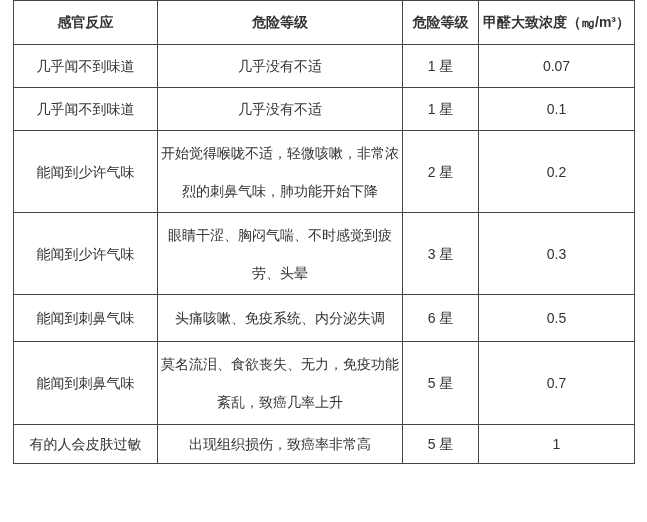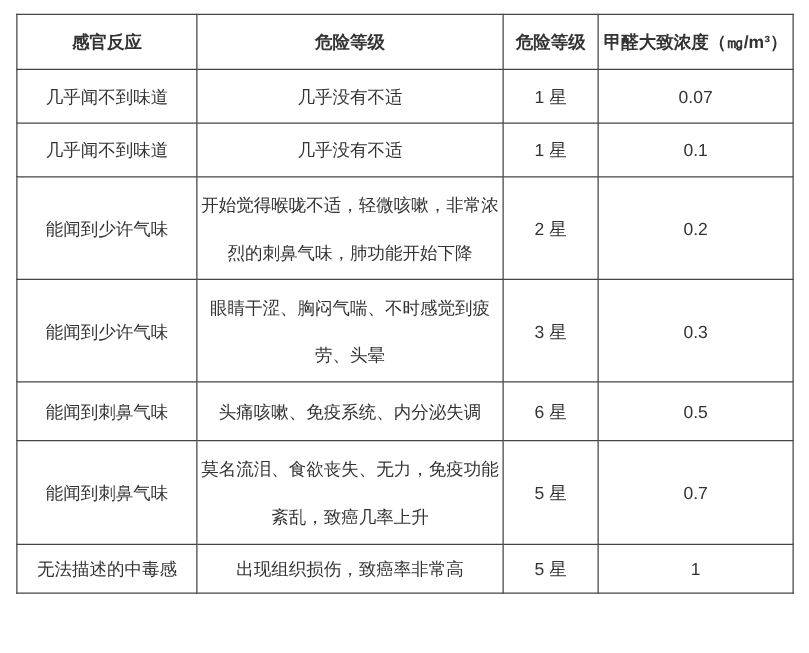--- a/index.html
+++ b/index.html
@@ -7,21 +7,21 @@
     position: relative;
     width: 647px;
     height: 522px;
     background: #ffffff;
     font-family: "Liberation Sans", "DejaVu Sans", sans-serif;
     overflow: hidden;
   }
   table.ftable {
     position: absolute;
     left: 13px;
-    top: 11px;
+    top: 0;
     width: 621px;
     border-collapse: collapse;
     table-layout: fixed;
   }
   .ftable col.c1 { width: 144px; }
   .ftable col.c2 { width: 245px; }
   .ftable col.c3 { width: 76px; }
   .ftable col.c4 { width: 156px; }
   .ftable th, .ftable td {
     border: 1px solid #444444;
@@ -98,20 +98,20 @@
         <td>6 星</td>
         <td>0.5</td>
       </tr>
       <tr class="h83">
         <td>能闻到刺鼻气味</td>
         <td>莫名流泪、食欲丧失、无力，免疫功能紊乱，致癌几率上升</td>
         <td>5 星</td>
         <td>0.7</td>
       </tr>
       <tr class="h38">
-        <td>无法描述的中毒感</td>
+        <td>有的人会皮肤过敏</td>
         <td>出现组织损伤，致癌率非常高</td>
         <td>5 星</td>
         <td>1</td>
       </tr>
     </tbody>
   </table>
 </div>
 
 </body></html>

